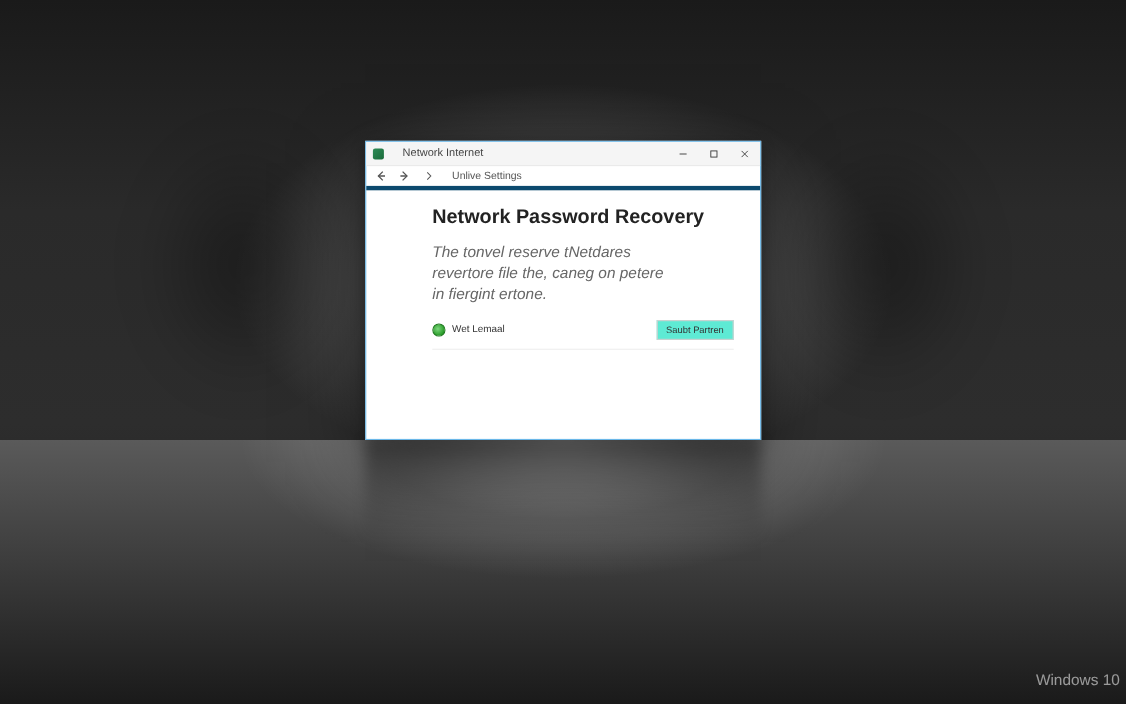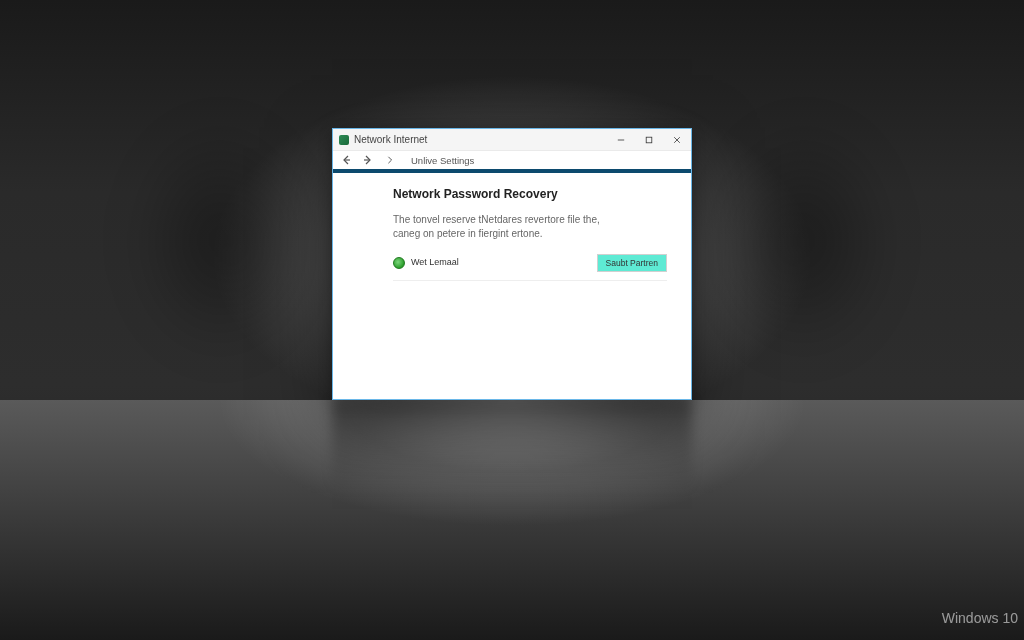--- a/index.html
+++ b/index.html
@@ -71,21 +71,21 @@
     border-bottom: 1px solid #eaeaea;
     font-size: 10px;
     color: #444;
   }
   .titlebar .app-icon {
     width: 10px; height: 10px;
     margin: 0 5px 0 6px;
     background: linear-gradient(135deg, #2e8b57 0%, #1a6b3a 100%);
     border-radius: 2px;
   }
-  .titlebar .title-text { flex: 1; }
+  .titlebar .title-text { flex: 1; margin-left: 12px; }
   .win-controls { display: flex; height: 100%; }
   .win-btn {
     width: 28px;
     display: flex;
     align-items: center;
     justify-content: center;
     font-size: 10px;
     color: #333;
     cursor: default;
   }
@@ -109,31 +109,32 @@
     justify-content: center;
     color: #555;
   }
   .nav-breadcrumb { margin-left: 6px; color: #555; font-size: 9.5px; }
   
   
   .content {
     padding: 14px 24px 10px 60px;
   }
   .page-heading {
-    font-size: 12px;
+    font-size: 18px;
     font-weight: 600;
     color: #222;
     margin-bottom: 12px;
   }
   .desc {
-    font-size: 10px;
+    font-size: 14px;
     color: #666;
     line-height: 1.35;
     margin-bottom: 14px;
     max-width: 220px;
+    font-style: italic;
   }
   .sub-heading {
     font-size: 11px;
     font-weight: 400;
     color: #222;
     margin-bottom: 14px;
   }
   .row {
     display: flex;
     align-items: center;

